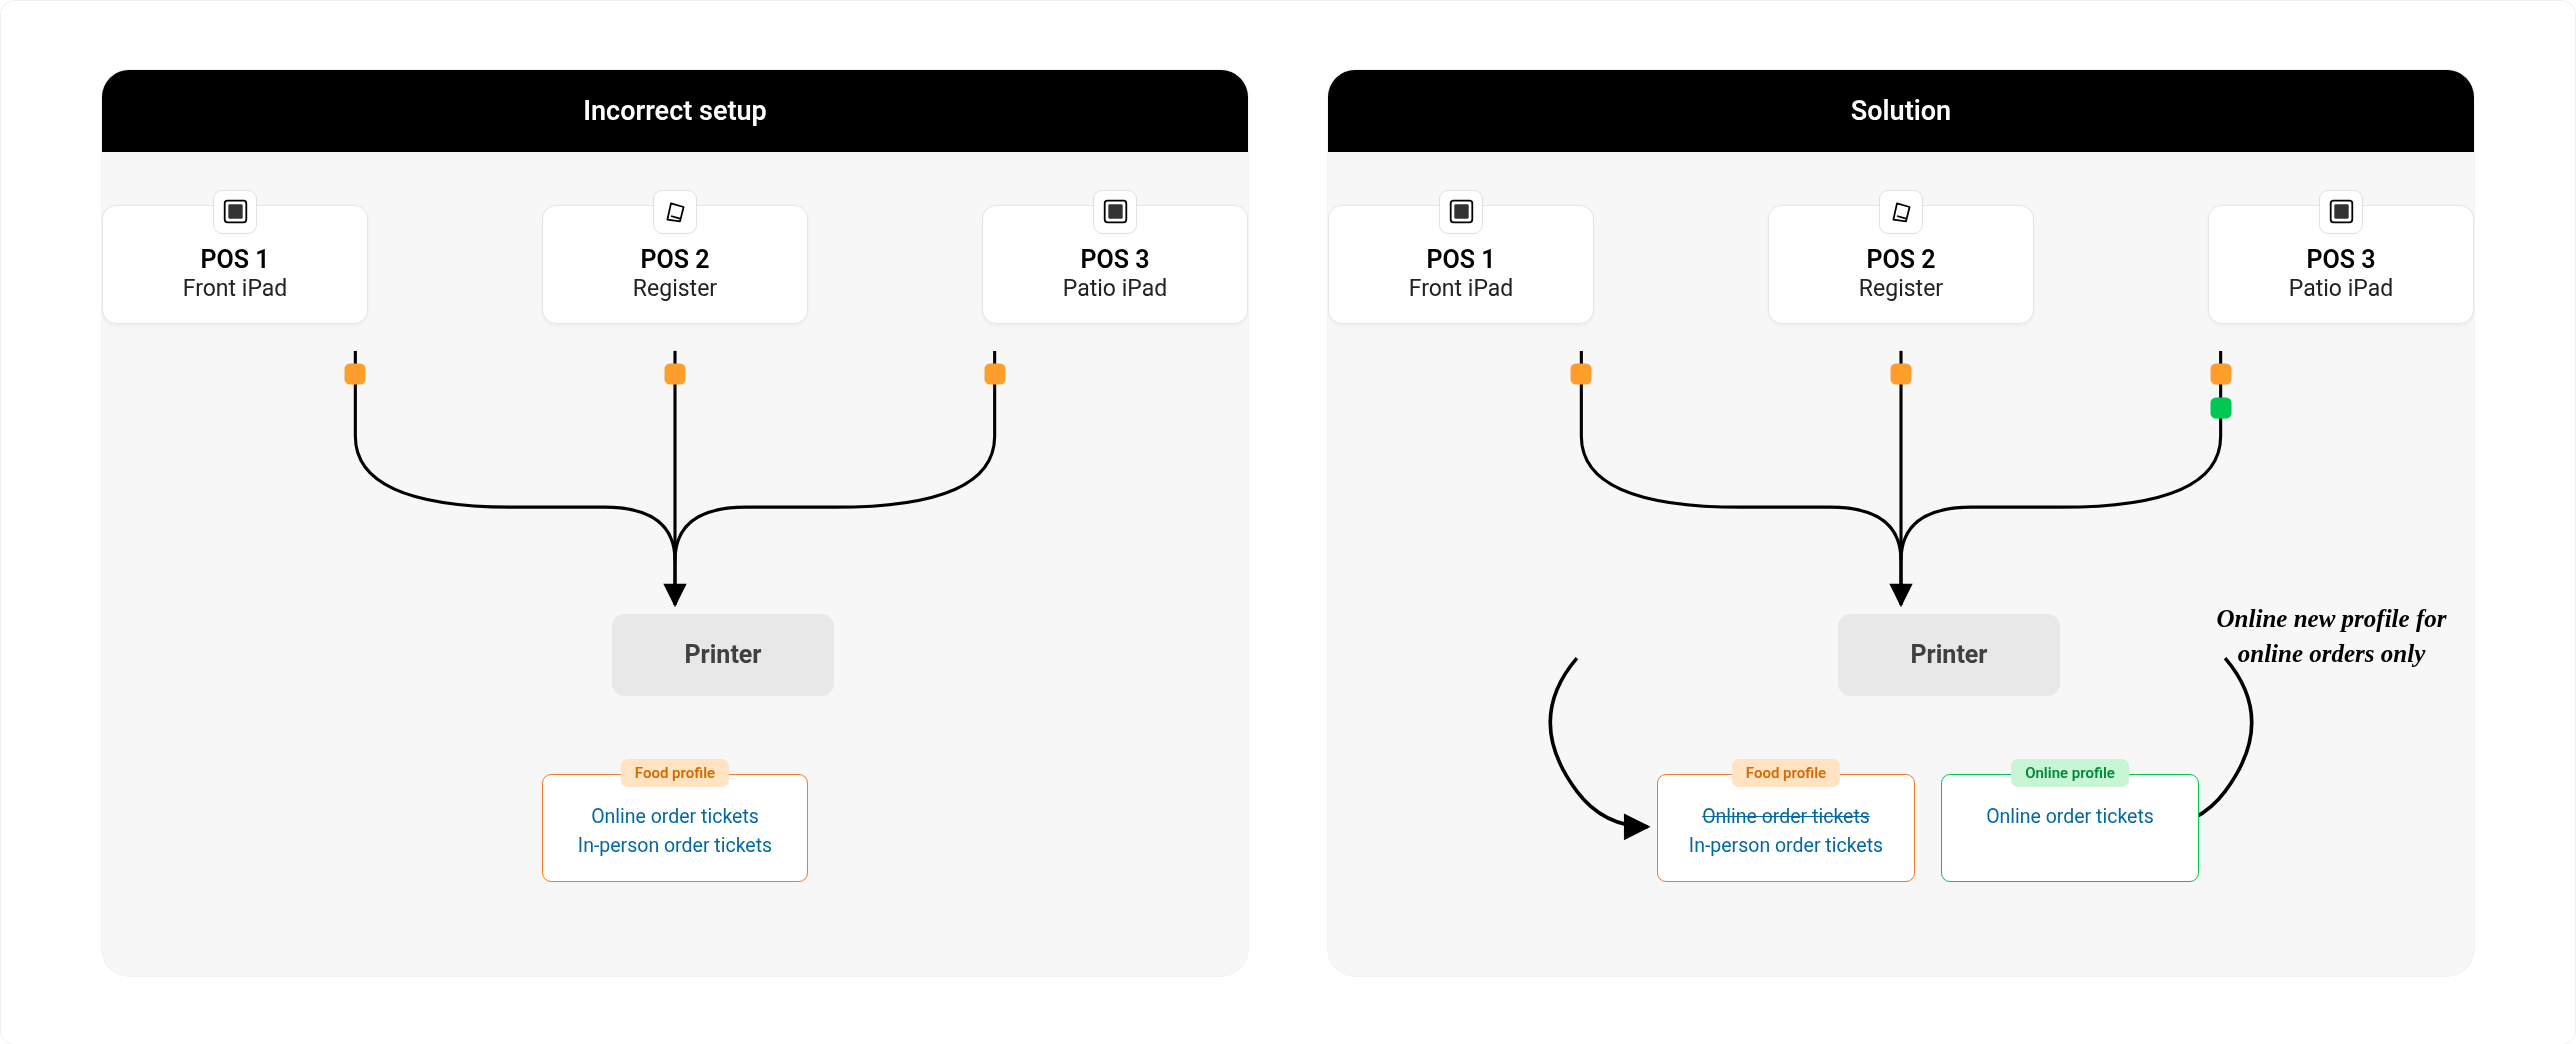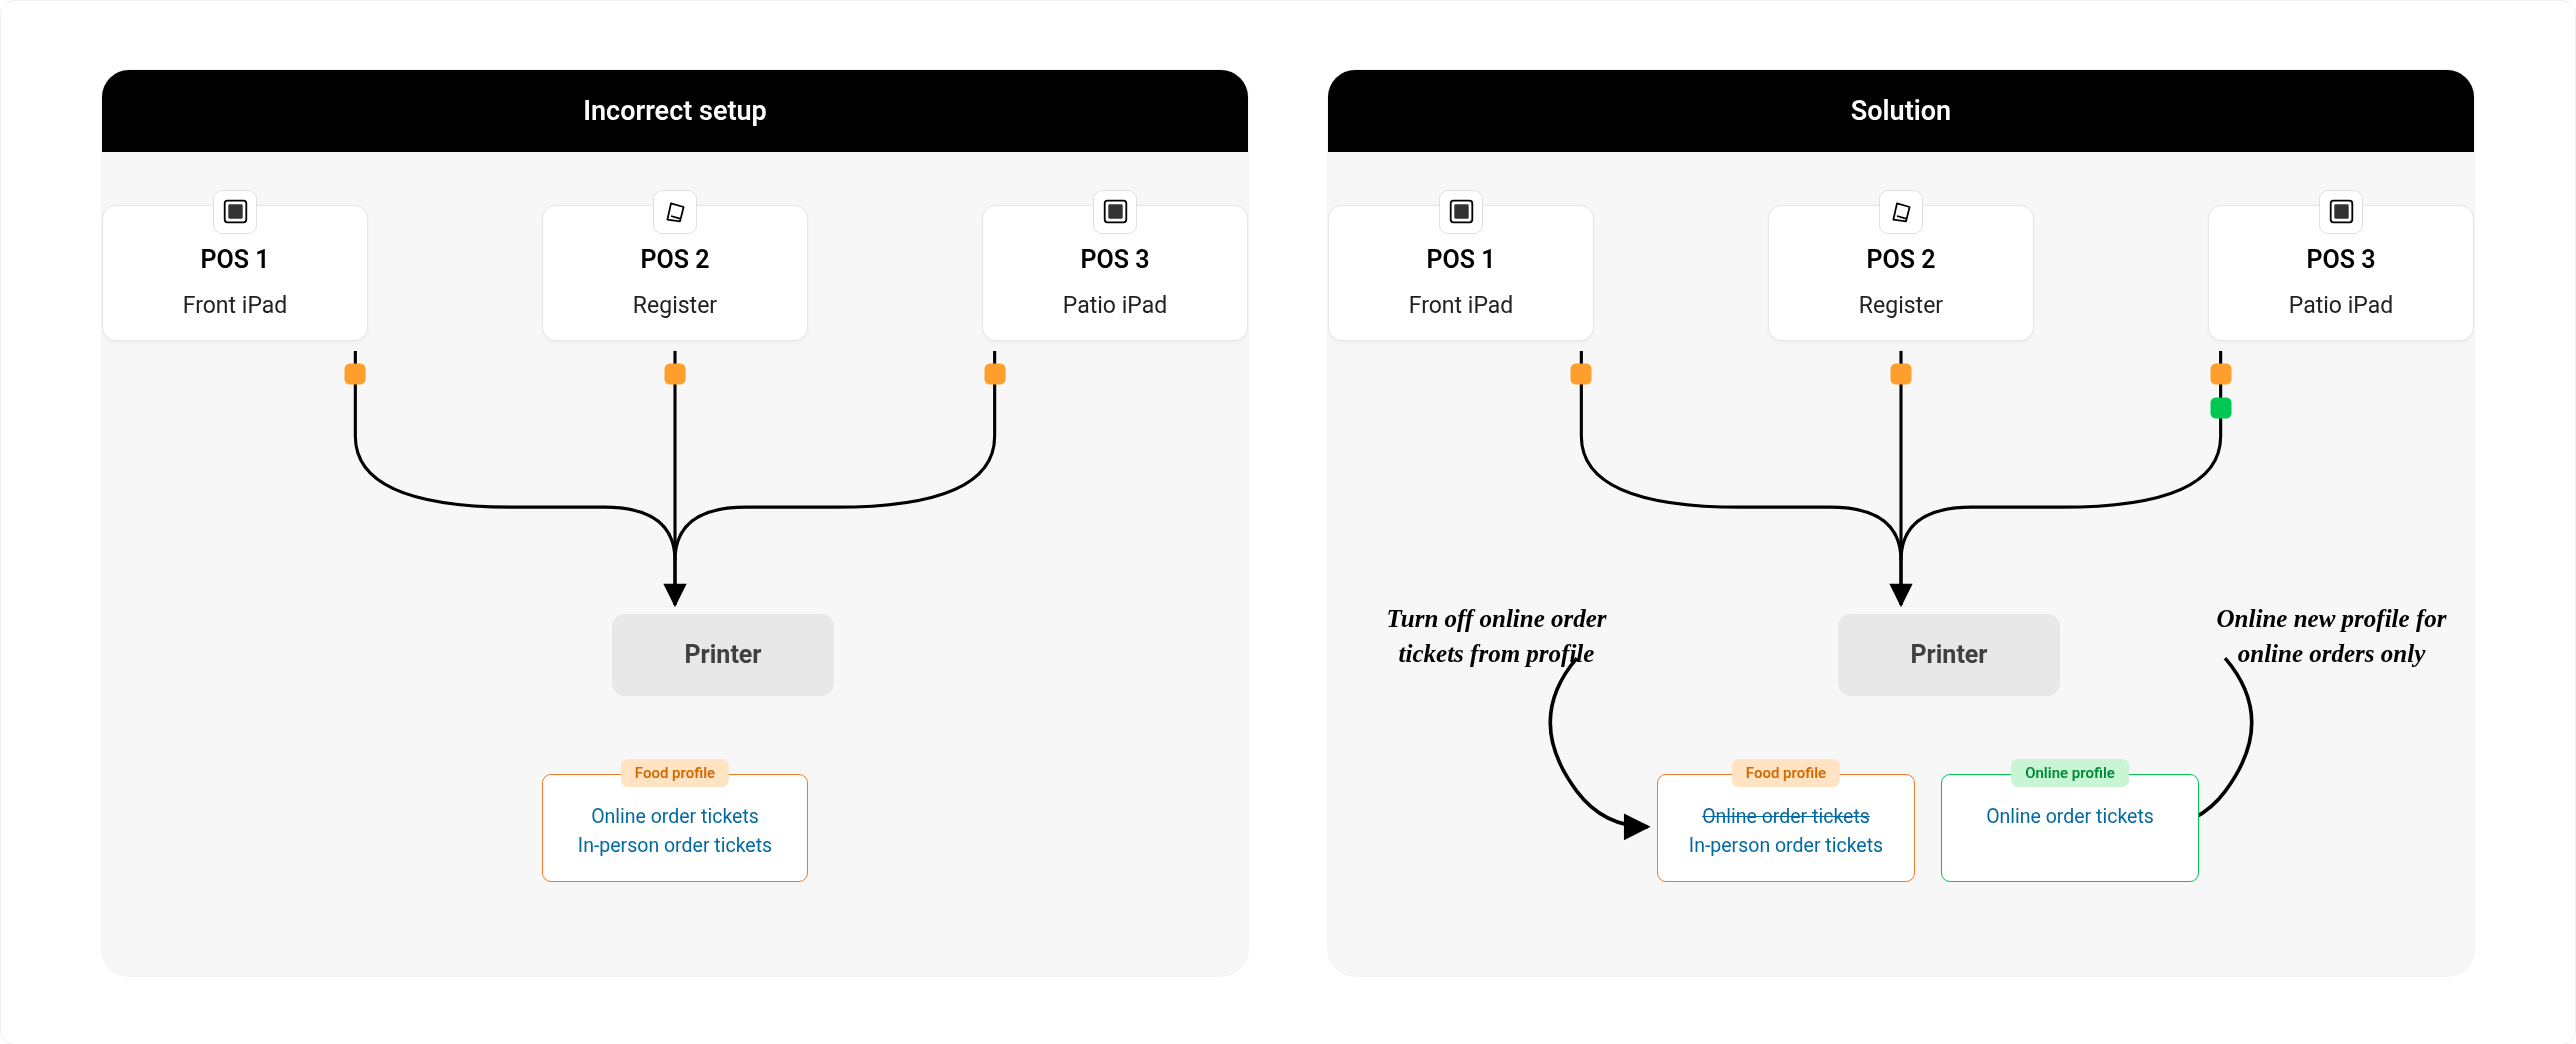--- a/index.html
+++ b/index.html
@@ -78,21 +78,21 @@
   }
   .pos-title {
     font-size: 25px;
     font-weight: 600;
     margin-top: 39px;
   }
   .pos-sub {
     font-size: 23px;
     font-weight: 400;
     color: #222;
-    margin-top: 18px;
+    margin-top: 1px;
   }
   .dot {
     position: absolute;
     width: 21px;
     height: 21px;
     border-radius: 5.3px;
     transform: translate(-50%, -50%);
   }
   .dot.orange { background: #ff9e2c; }
   .dot.green { background: #00c853; }
@@ -292,20 +292,19 @@
         <div class="profile-badge badge-orange">Food profile</div>
         <div class="profile-line strike">Online order tickets</div>
         <div class="profile-line">In-person order tickets</div>
       </div>
 
       <div class="profile-card green-b" style="left:613px; top:622px; width:258px; padding-bottom:50px;">
         <div class="profile-badge badge-green">Online profile</div>
         <div class="profile-line">Online order tickets</div>
       </div>
 
-      <div class="handwritten" style="left:53px; top:449px;">Turn off online order tickets from profile</div>
       <div class="handwritten" style="left:888px; top:449px;">Online new profile for online orders only</div>
 
     </div>
   </div>
 
 </div>
 
 
 </body></html>

